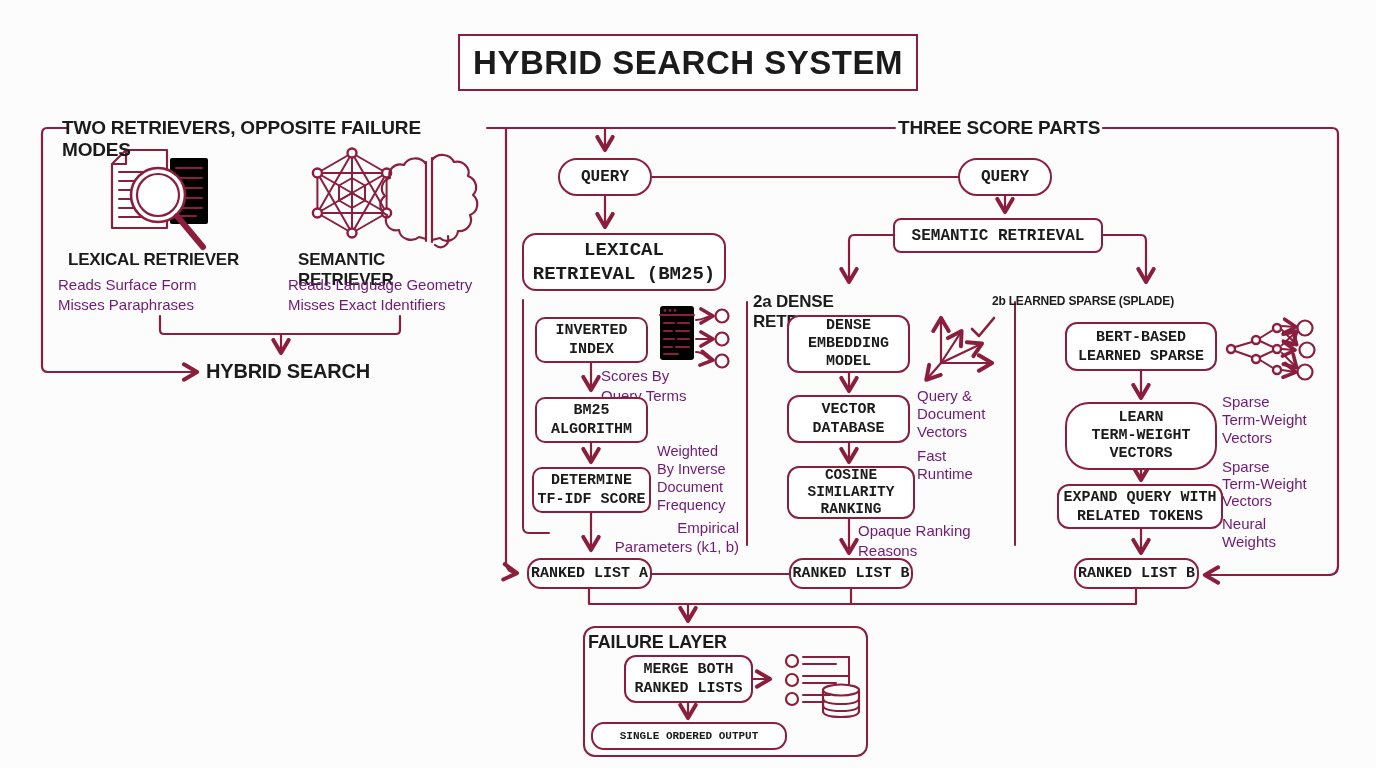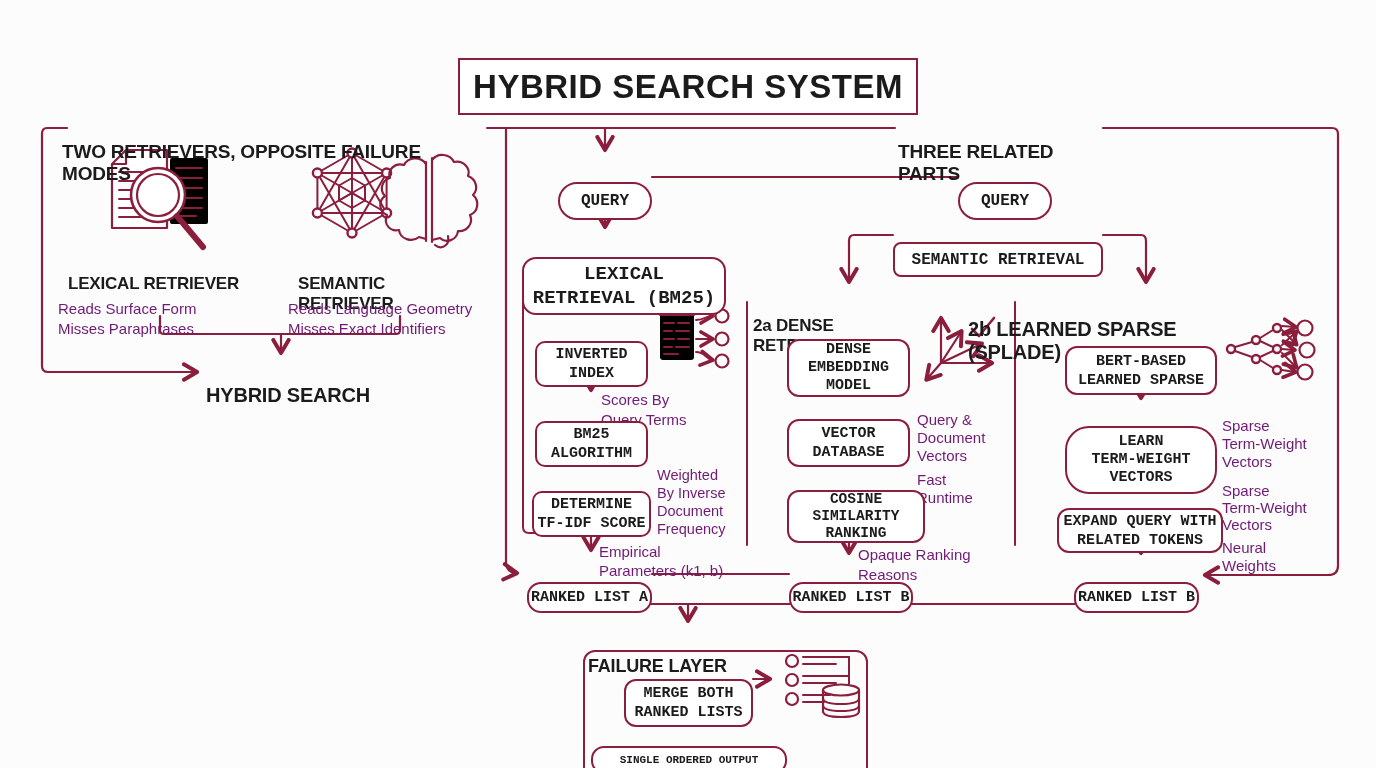--- a/index.html
+++ b/index.html
@@ -6,21 +6,21 @@
   html,body{margin:0;padding:0;background:#fff;}
   #canvas{position:relative;width:1376px;height:768px;background:var(--bg);
           font-family:"Liberation Sans",sans-serif;color:var(--ink);overflow:hidden;}
   #wires{position:absolute;left:0;top:0;width:1376px;height:768px;}
   #wires path,#wires line,#wires circle,#wires ellipse,#wires polygon{
       stroke:var(--accent);fill:none;stroke-width:2.2;stroke-linecap:round;stroke-linejoin:round;}
   #wires .thin{stroke-width:2;}
   #wires .dot{fill:var(--bg);stroke-width:2.4;}
   #wires .fdot{fill:var(--accent);stroke:none;}
   #wires .thick{stroke-width:6;}
-  .abs{position:absolute;box-sizing:border-box;margin-top:24px;}
+  .abs{position:absolute;box-sizing:border-box;}
   .pre{white-space:pre-line;}
   .b{font-weight:700;letter-spacing:-0.2px;color:var(--ink);}
   .note{font-weight:400;color:#701a75;}
   .ctr{text-align:left;}
   .nbox{border:2.5px solid var(--accent);border-radius:12px;background:#fff;
         display:flex;align-items:center;justify-content:center;text-align:center;
         font-weight:700;color:var(--ink);white-space:pre-line;font-family:Liberation Mono, monospace;}
   .pill{border-radius:19px;}
   #title-box{border:2px solid var(--accent);background:#fff;display:flex;align-items:center;
         justify-content:center;font-size:33px;font-weight:700;letter-spacing:0.5px;}
@@ -181,63 +181,63 @@
 
   <div class="abs b ctr" style="left:62px;top:117px;width:426px;font-size:19px;">TWO RETRIEVERS, OPPOSITE FAILURE MODES</div>
   <div class="abs b ctr" style="left:68px;top:250px;width:180px;font-size:17px;">LEXICAL RETRIEVER</div>
   <div class="abs note ctr pre" style="left:58px;top:275px;width:200px;font-size:15px;line-height:20px;">Reads Surface Form
 Misses Paraphrases</div>
   <div class="abs b ctr" style="left:298px;top:250px;width:180px;font-size:17px;">SEMANTIC RETRIEVER</div>
   <div class="abs note ctr pre" style="left:288px;top:275px;width:200px;font-size:15px;line-height:20px;">Reads Language Geometry
 Misses Exact Identifiers</div>
   <div class="abs b" style="left:206px;top:360px;width:170px;font-size:20px;">HYBRID SEARCH</div>
 
-  <div class="abs b ctr" style="left:898px;top:117px;width:205px;font-size:19px;">THREE RELATED PARTS</div>
+  <div class="abs b ctr" style="left:898px;top:117px;width:205px;font-size:19px;">THREE SCORE PARTS</div>
   <div class="nbox pill abs" style="left:558px;top:158px;width:94px;height:38px;font-size:16px;">QUERY</div>
   <div class="nbox pill abs" style="left:958px;top:158px;width:94px;height:38px;font-size:16px;">QUERY</div>
 
   <div class="nbox abs" style="left:522px;top:233px;width:204px;height:58px;font-size:19px;line-height:24px;border-radius:14px;">LEXICAL
 RETRIEVAL (BM25)</div>
   <div class="nbox abs" style="left:535px;top:317px;width:113px;height:46px;font-size:15px;line-height:19px;border-radius:10px;">INVERTED
 INDEX</div>
   <div class="abs note pre" style="left:601px;top:366px;width:110px;font-size:15px;line-height:20px;">Scores By
 Query Terms</div>
   <div class="nbox abs" style="left:535px;top:397px;width:113px;height:46px;font-size:15px;line-height:19px;border-radius:10px;">BM25
 ALGORITHM</div>
   <div class="abs note pre" style="left:657px;top:442px;width:95px;font-size:14.5px;line-height:18px;">Weighted
 By Inverse
 Document
 Frequency</div>
   <div class="nbox abs" style="left:532px;top:467px;width:119px;height:46px;font-size:15px;line-height:19px;border-radius:10px;">DETERMINE
 TF-IDF SCORE</div>
-  <div class="abs note pre" style="left:599px;top:518px;width:140px;font-size:15px;line-height:19px;">Empirical
+  <div class="abs note pre" style="left:599px;top:518px;width:140px;font-size:15px;line-height:19px;text-align:right;">Empirical
 Parameters (k1, b)</div>
   <div class="nbox abs" style="left:527px;top:558px;width:125px;height:31px;font-size:15px;border-radius:14px;">RANKED LIST A</div>
 
   <div class="nbox abs" style="left:893px;top:218px;width:210px;height:35px;font-size:16px;border-radius:8px;border-width:2px;">SEMANTIC RETRIEVAL</div>
 
   <div class="abs b" style="left:753px;top:292px;width:175px;font-size:17px;">2a DENSE RETRIEVAL</div>
   <div class="nbox abs" style="left:787px;top:315px;width:123px;height:58px;font-size:15px;line-height:18px;border-radius:12px;">DENSE
 EMBEDDING
 MODEL</div>
   <div class="abs note ctr pre" style="left:917px;top:387px;width:85px;font-size:15px;line-height:18px;">Query &amp;
 Document
 Vectors</div>
   <div class="nbox abs" style="left:787px;top:395px;width:123px;height:48px;font-size:15px;line-height:19px;border-radius:12px;">VECTOR
 DATABASE</div>
   <div class="abs note ctr pre" style="left:917px;top:447px;width:85px;font-size:15px;line-height:18px;">Fast
 Runtime</div>
-  <div class="nbox abs" style="left:787px;top:466px;width:138px;height:53px;font-size:14.5px;line-height:17px;border-radius:12px;">COSINE
+  <div class="nbox abs" style="left:787px;top:466px;width:128px;height:53px;font-size:14.5px;line-height:17px;border-radius:12px;">COSINE
 SIMILARITY
 RANKING</div>
   <div class="abs note pre" style="left:858px;top:521px;width:135px;font-size:15px;line-height:20px;">Opaque Ranking
 Reasons</div>
   <div class="nbox abs" style="left:789px;top:558px;width:124px;height:31px;font-size:15px;border-radius:14px;">RANKED LIST B</div>
 
-  <div class="abs b" style="left:968px;top:294px;width:250px;font-size:20px;">2b LEARNED SPARSE (SPLADE)</div>
+  <div class="abs b" style="left:992px;top:294px;width:250px;font-size:12px;">2b LEARNED SPARSE (SPLADE)</div>
   <div class="nbox abs" style="left:1065px;top:322px;width:152px;height:49px;font-size:15px;line-height:19px;border-radius:12px;">BERT-BASED
 LEARNED SPARSE</div>
   <div class="abs note ctr pre" style="left:1222px;top:393px;width:96px;font-size:15px;line-height:18px;">Sparse
 Term-Weight
 Vectors</div>
   <div class="nbox abs" style="left:1065px;top:402px;width:152px;height:68px;font-size:15px;line-height:18px;border-radius:24px;">LEARN
 TERM-WEIGHT
 VECTORS</div>
   <div class="abs note ctr pre" style="left:1222px;top:458px;width:96px;font-size:15px;line-height:17px;">Sparse
 Term-Weight

